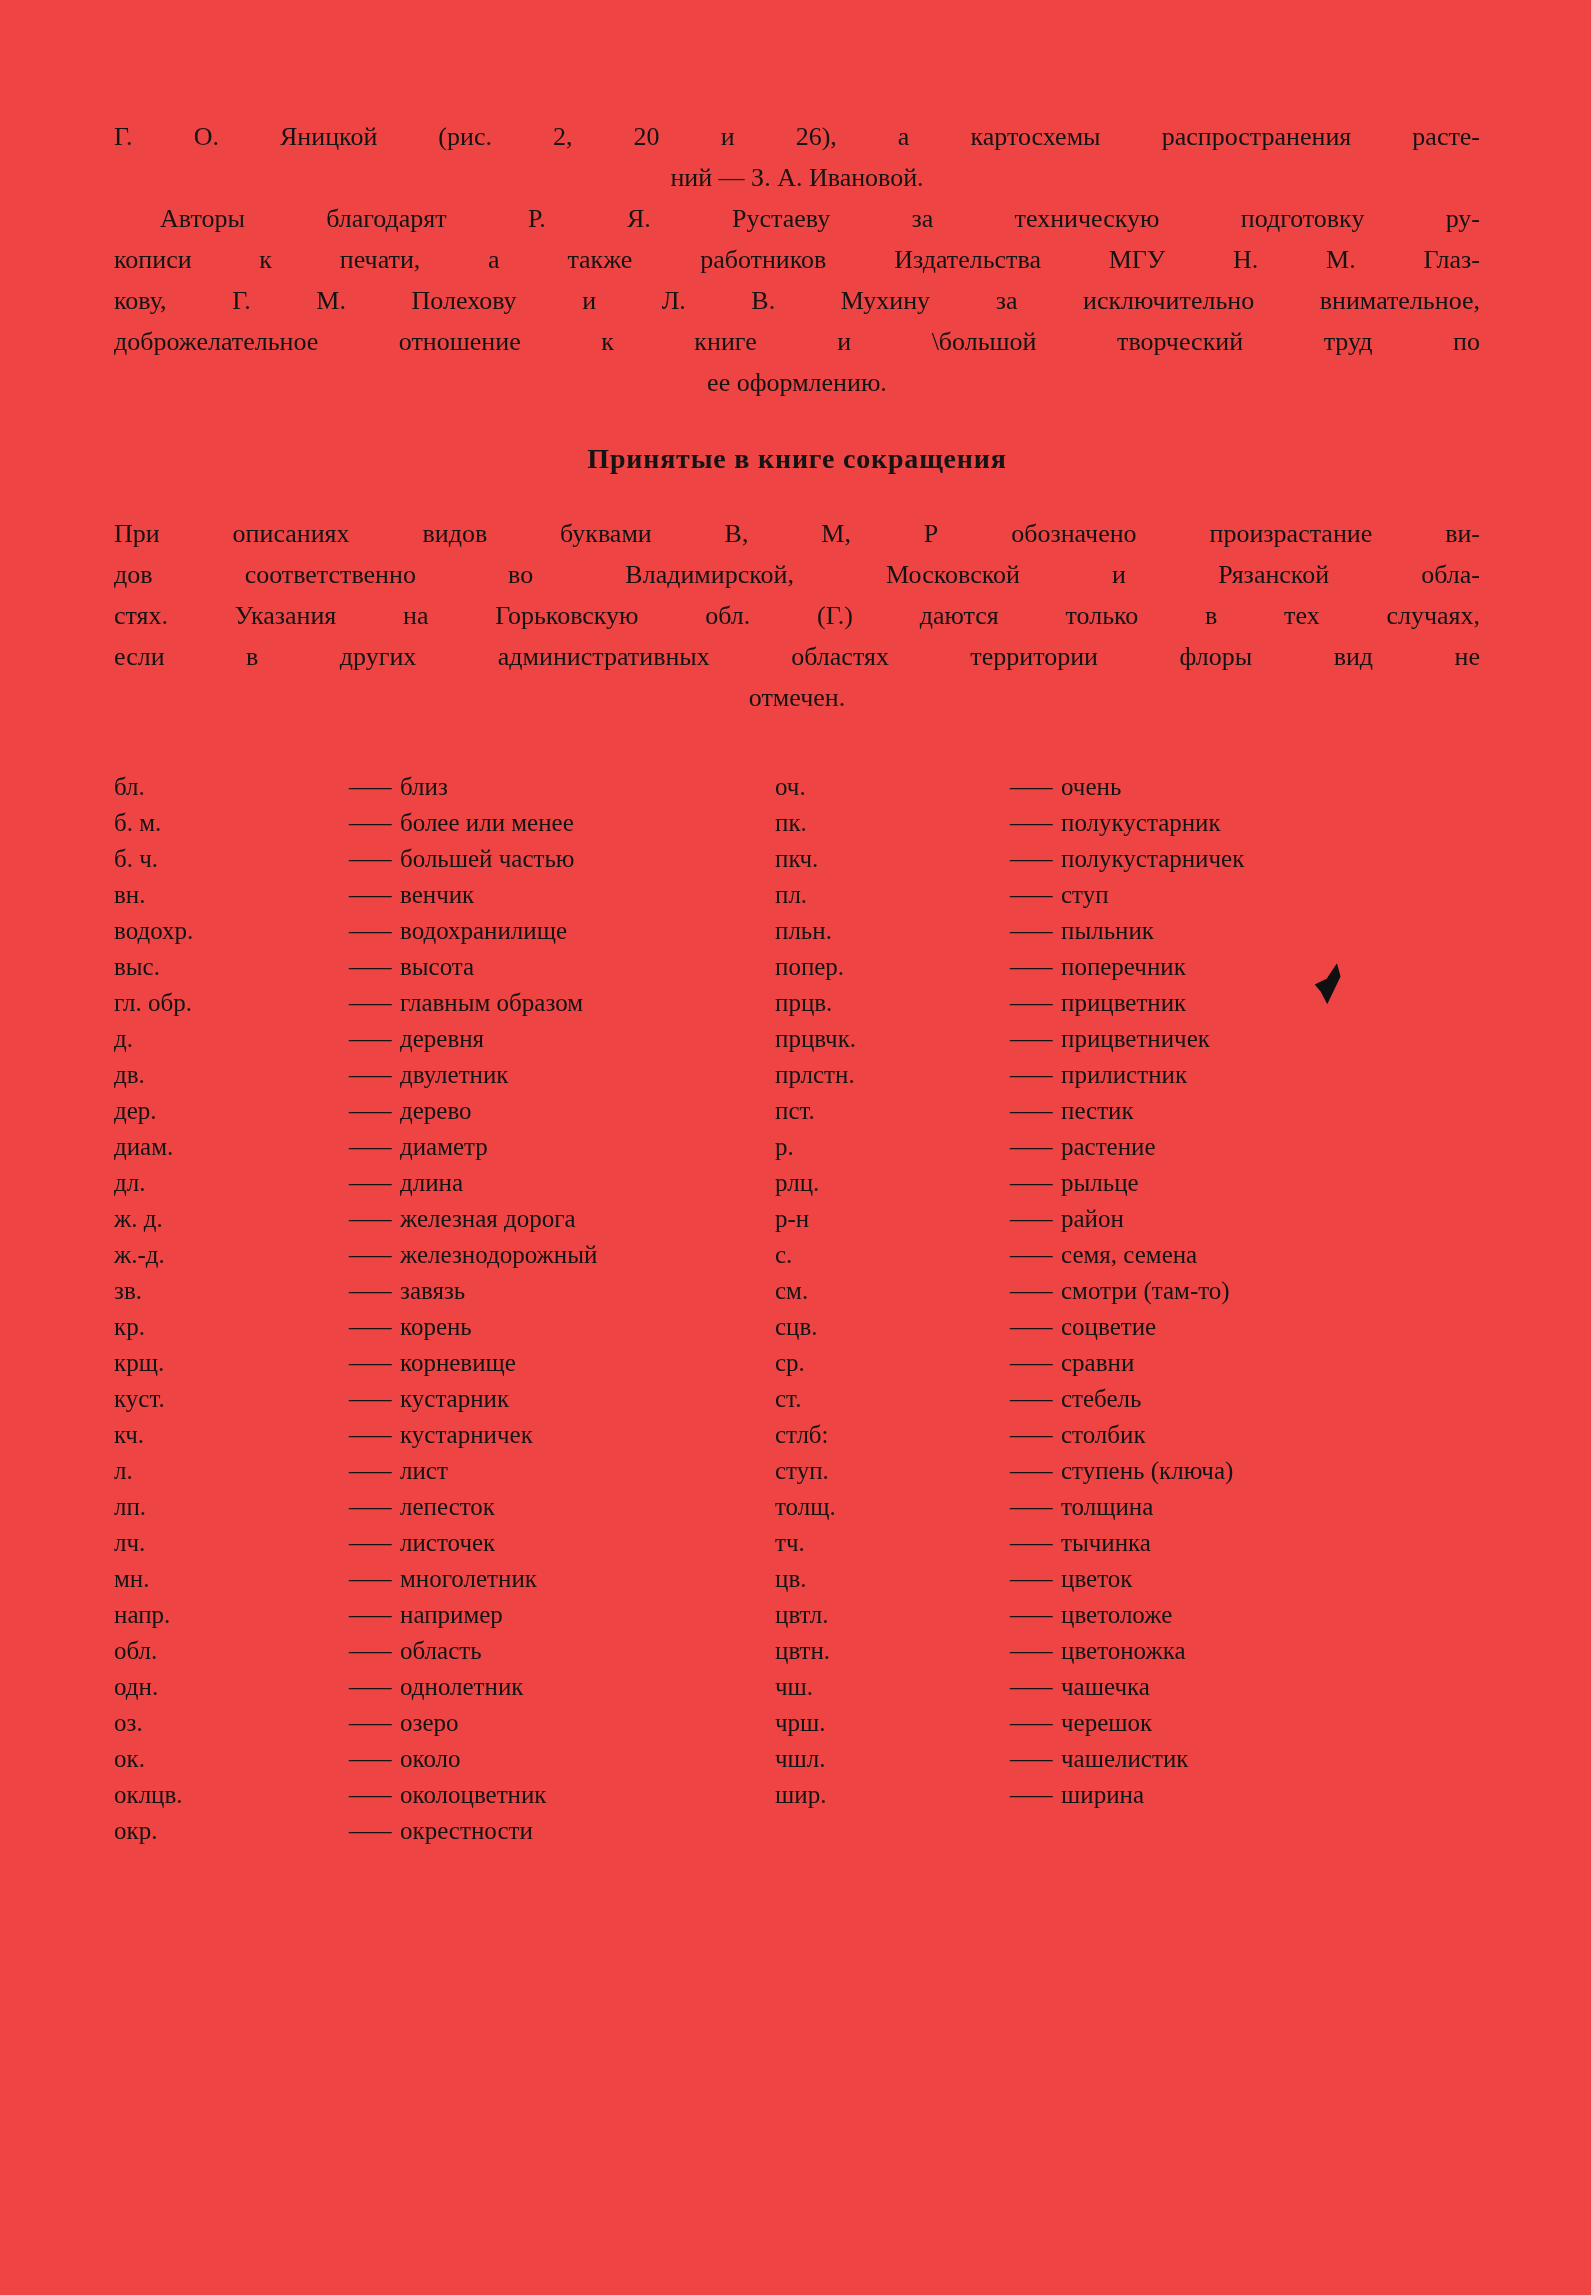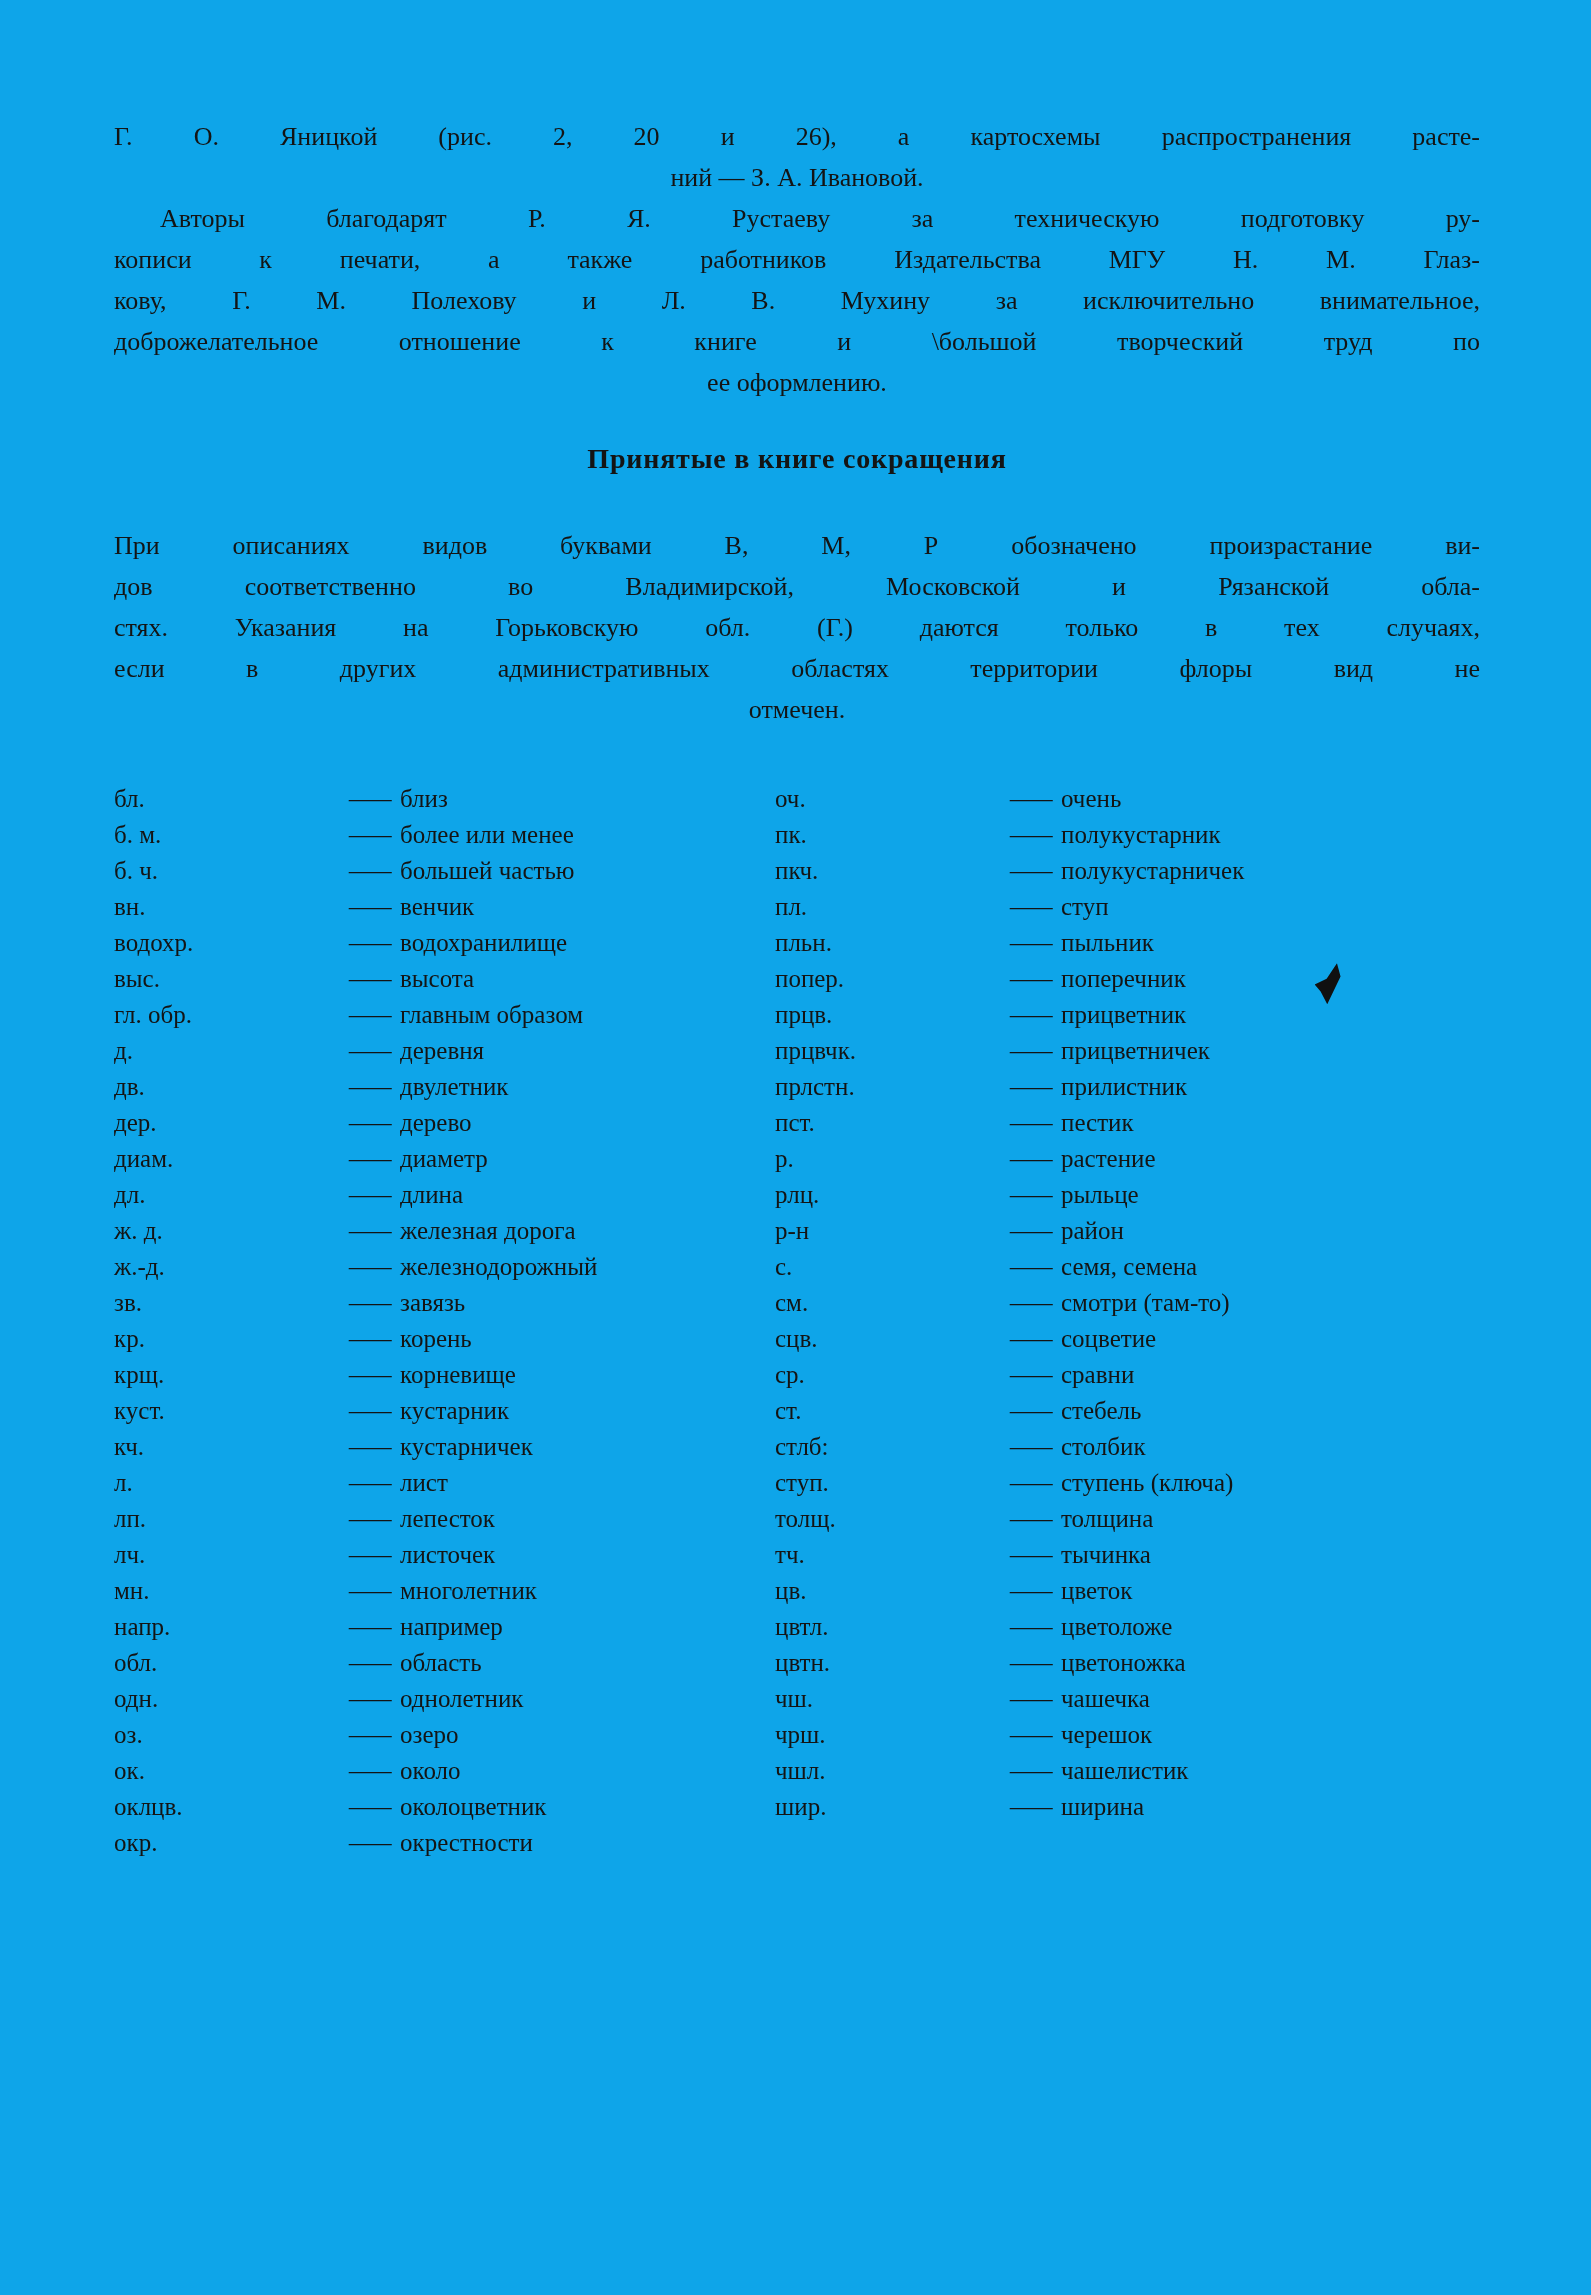--- a/index.html
+++ b/index.html
@@ -4,21 +4,21 @@
 <style>
   html, body {
     margin: 0;
     padding: 0;
     background: #e8e8e6;
   }
   .page {
     position: relative;
     width: 1592px;
     height: 2295px;
-    background: #0ea5e9;
+    background: #ef4444;
     color: #141414;
     font-family: "Liberation Serif", "DejaVu Serif", serif;
     overflow: hidden;
     box-sizing: border-box;
     padding: 116px 112px 0 114px;
   }
   .textcol { width: 1366px; }
 
   .line {
     font-size: 26px;
@@ -33,21 +33,21 @@
   .indent { text-indent: 46px; }
 
   .heading {
     margin-top: 38px;
     text-align: center;
     font-weight: 600;
     font-size: 28px;
     line-height: 36px;
     letter-spacing: 0.8px;
   }
-  .note { margin-top: 48px; }
+  .note { margin-top: 36px; }
 
   .abbr-list {
     margin-top: 51px;
     display: flex;
     width: 1366px;
   }
   .abbr-col-left  { width: 661px; }
   .abbr-col-right { width: 705px; }
 
   .abbr-row {

